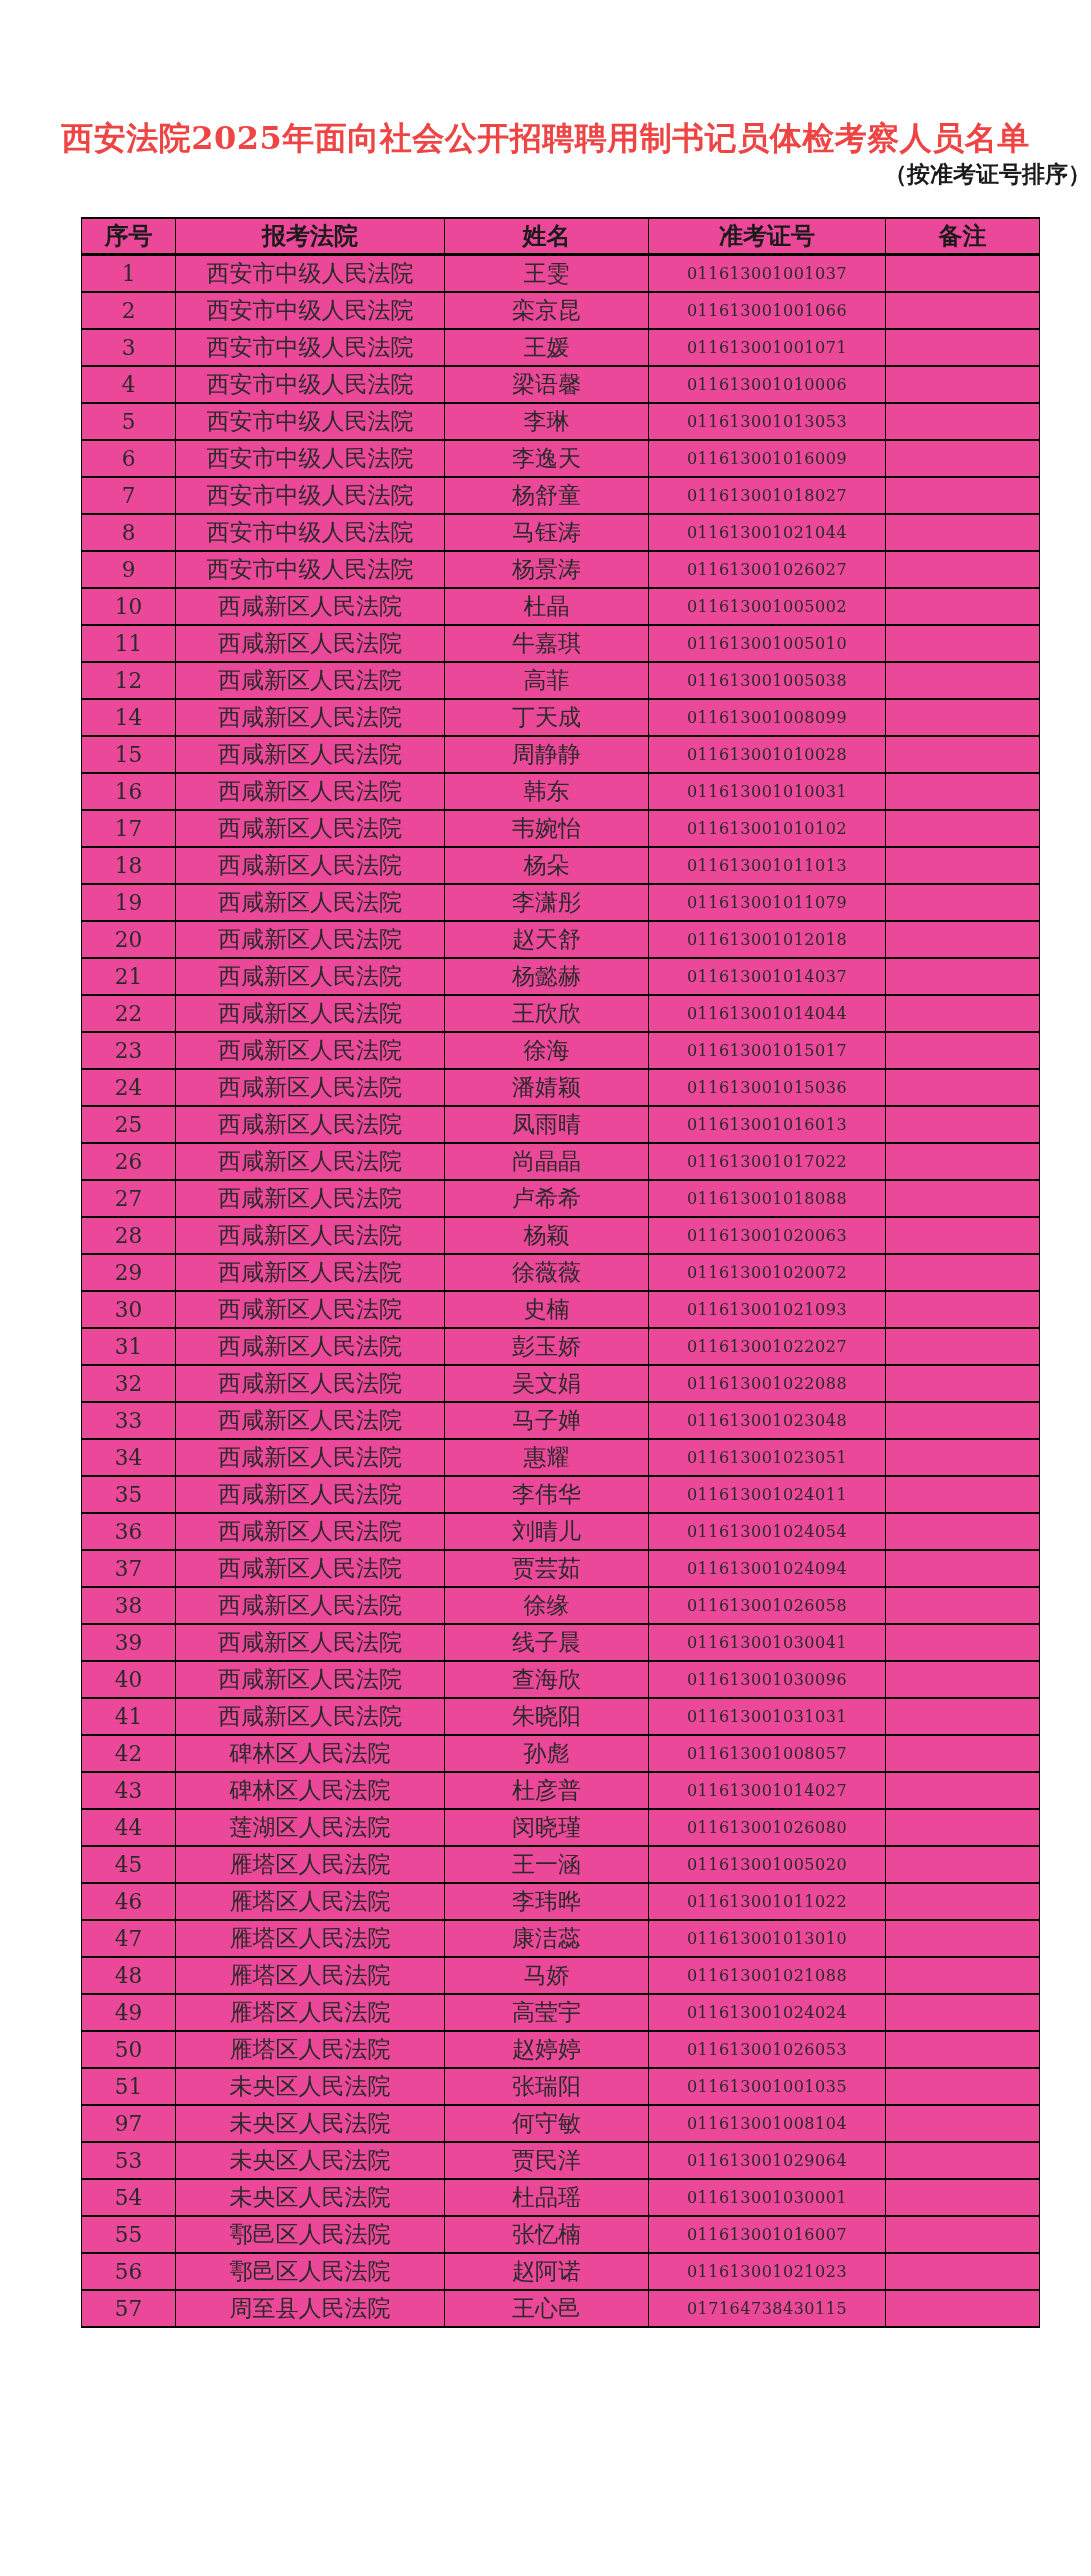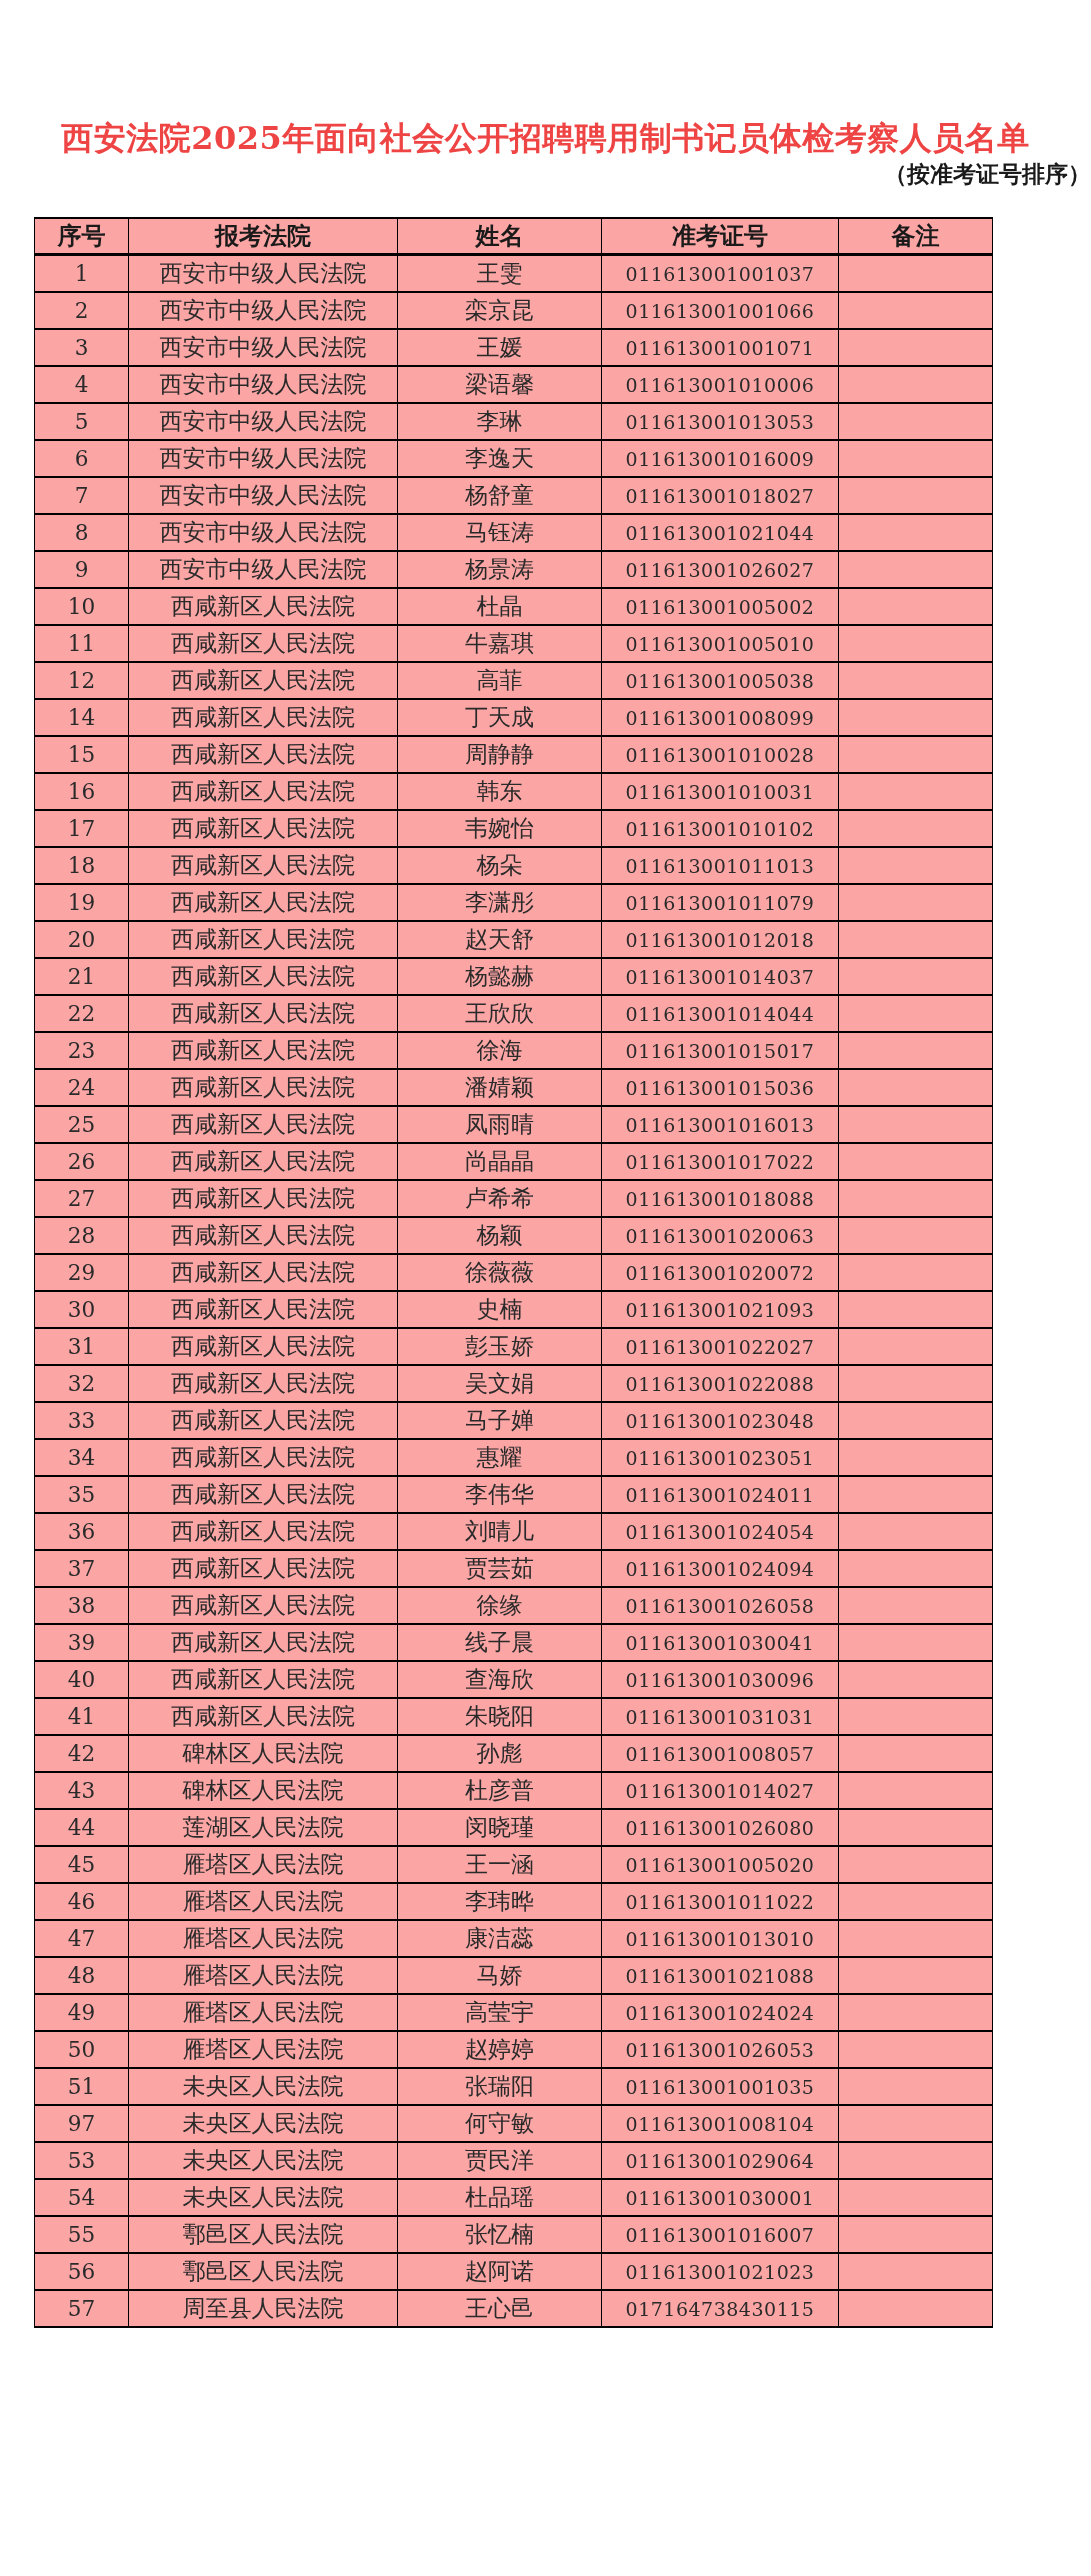--- a/index.html
+++ b/index.html
@@ -29,24 +29,24 @@
     padding-top: 8.2px;
     text-align: right;
     font-size: 23px;
     line-height: 1.0;
     font-weight: 700;
     color: #1a1a1a;
   }
   table.roster {
     border-collapse: collapse;
     table-layout: fixed;
-    margin-left: 34px;
+    margin-left: 81px;
     margin-top: 32px;
     width: 958px;
-    background: #fca5a5;
+    background: #ec4899;
   }
   .roster th, .roster td {
     border: 1.5px solid #000000;
     border-top-width: 2.6px;
     border-bottom-width: 2.6px;
     text-align: center;
     vertical-align: middle;
     padding: 0;
     overflow: hidden;
     white-space: nowrap;
@@ -58,21 +58,21 @@
     color: #1a1a1a;
     border-bottom-width: 3.6px;
   }
   .roster tbody td {
     height: 35px;
     font-size: 23px;
     font-weight: 400;
     color: #2a2a2a;
   }
   .roster td.col-no { font-size: 21.6px; }
-  .roster td.col-ticket { font-size: 19px; letter-spacing: 0.5px; }
+  .roster td.col-ticket { font-size: 16px; letter-spacing: 0.5px; }
   col.c-no     { width: 94px; }
   col.c-court  { width: 269px; }
   col.c-name   { width: 204px; }
   col.c-ticket { width: 237px; }
   col.c-remark { width: 154px; }
 </style>
 </head>
 <body>
 
 <h1 class="doc-title">西安法院2025年面向社会公开招聘聘用制书记员体检考察人员名单</h1>

